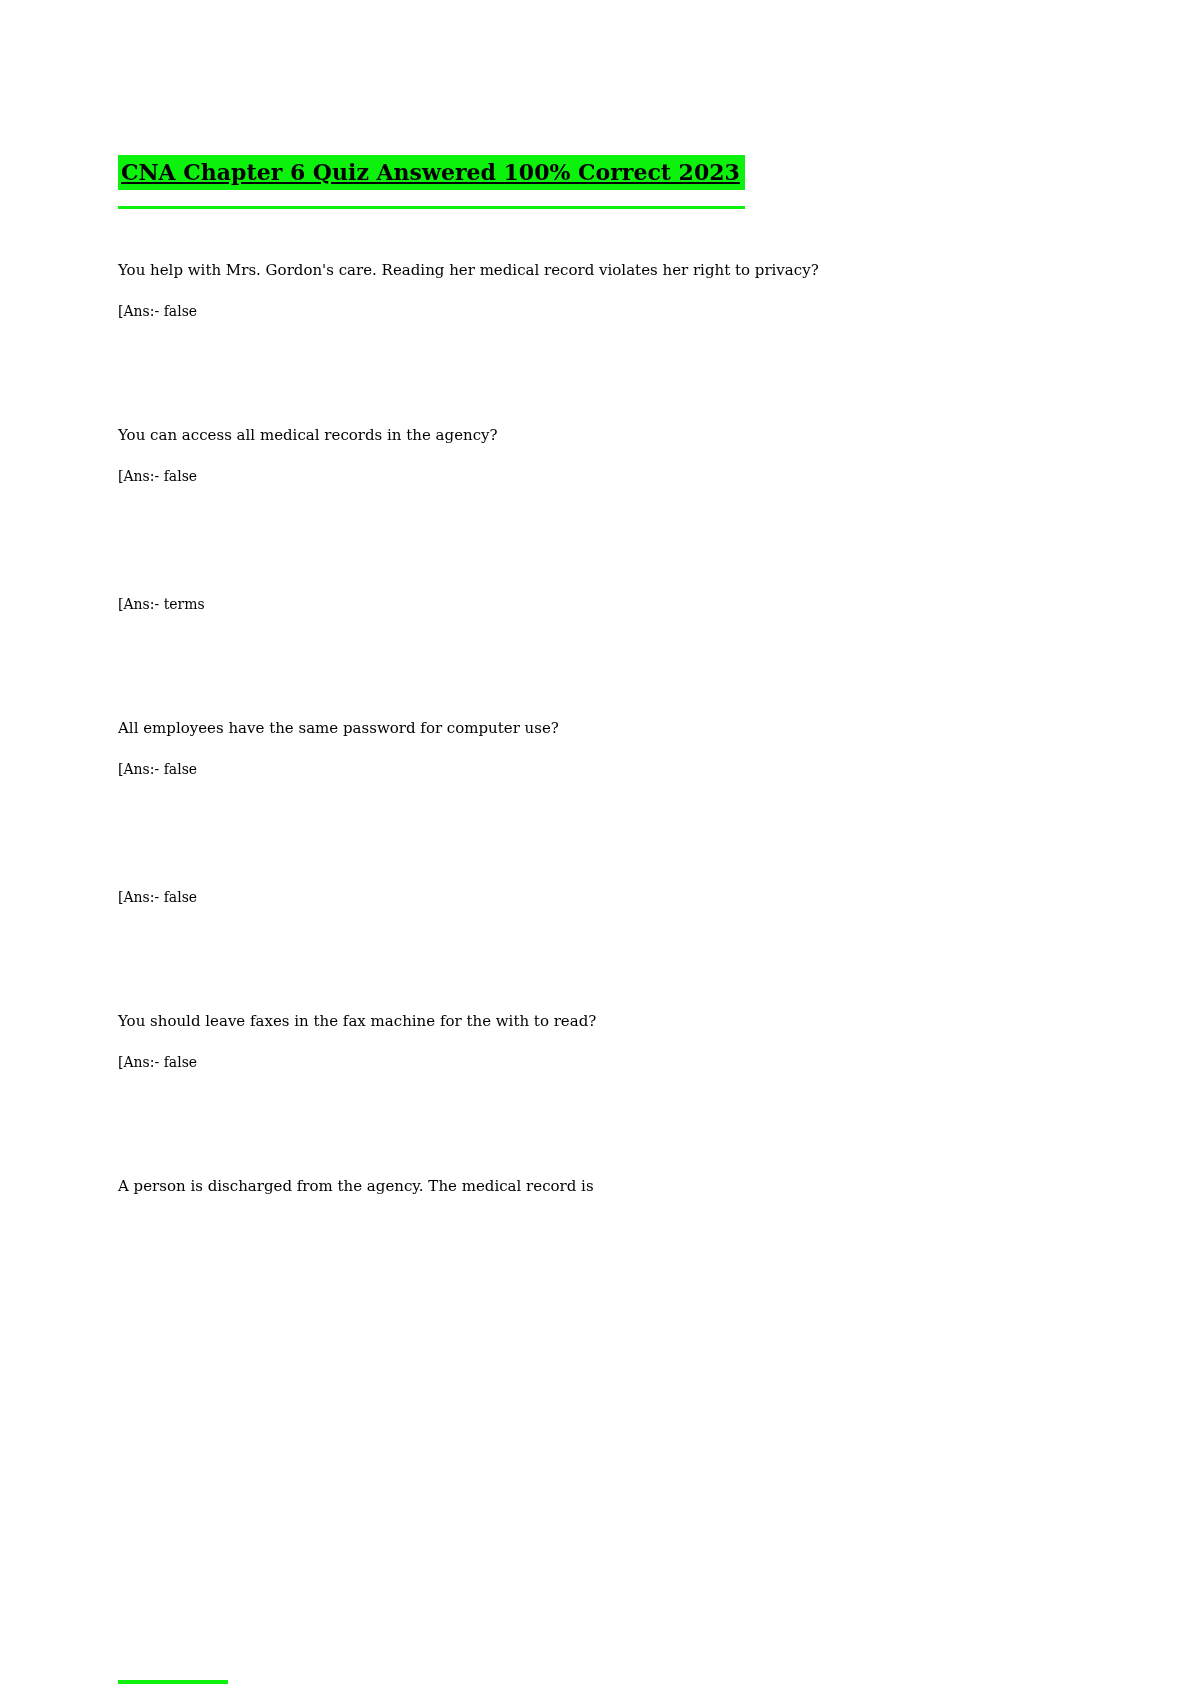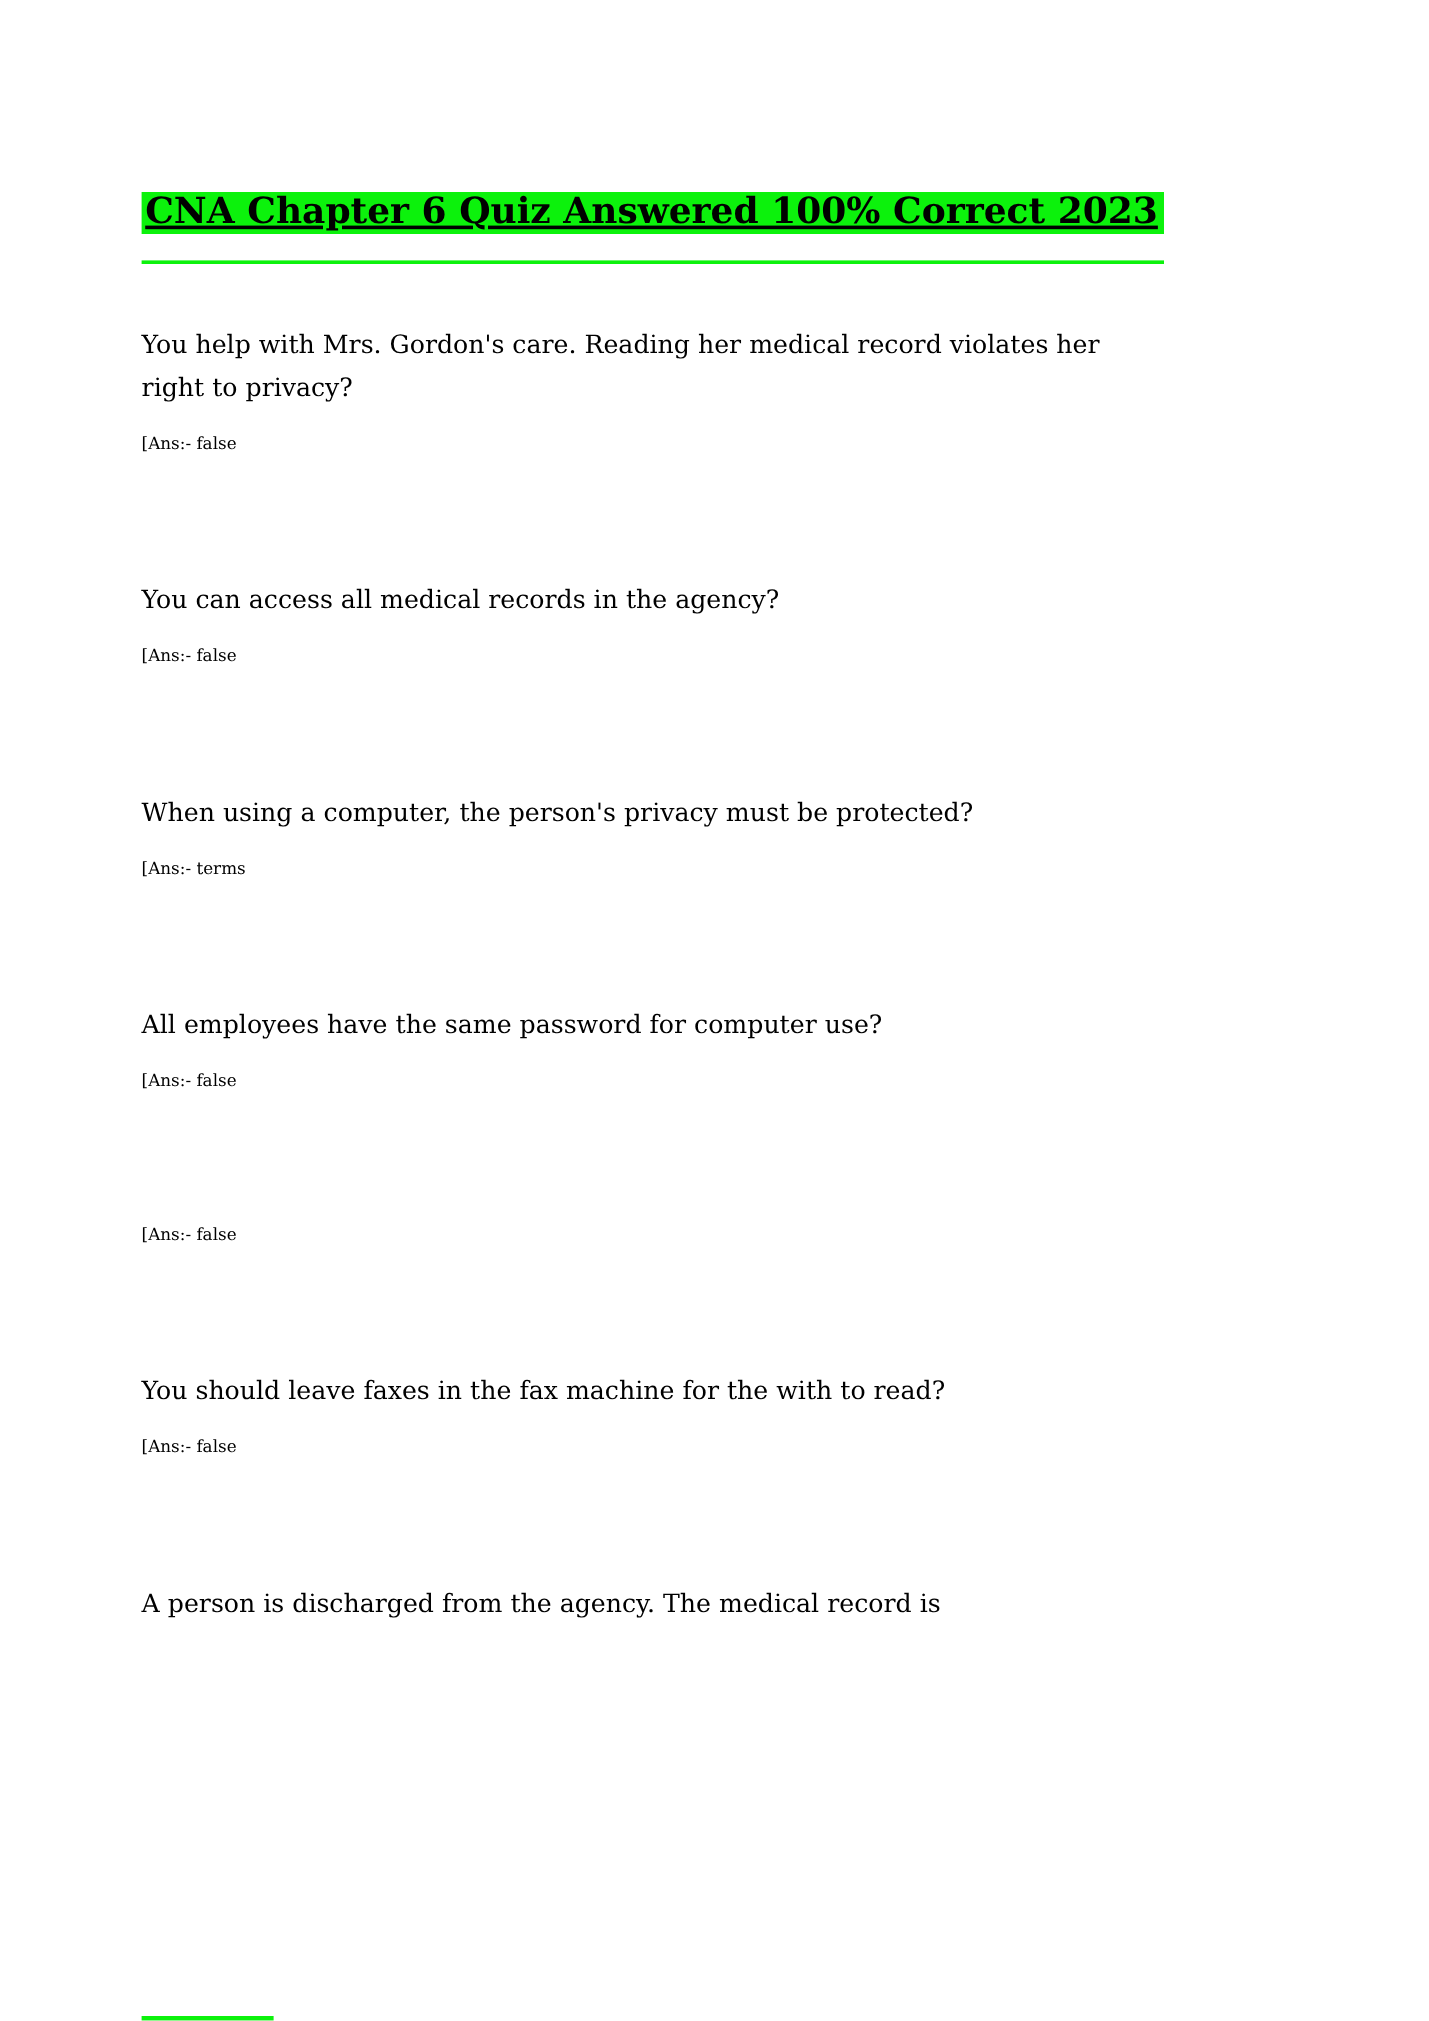--- a/index.html
+++ b/index.html
@@ -17,37 +17,37 @@
     overflow: hidden;
     box-sizing: border-box;
     padding: 140px 120px 0 118px;
   }
   .title-wrap {
     display: inline-block;
     margin-bottom: 49px;
   }
   .doc-title {
     display: inline-block;
-    font-size: 30px;
+    font-size: 22px;
     font-weight: bold;
     line-height: 30px;
     padding: 2px 5px 3px 3px;
     text-decoration: underline;
     white-space: nowrap;
   }
   .title-underline-strip {
     height: 3px;
     width: 100%;
     margin-top: 2px;
   }
   .qa-block { margin: 0; }
   .question {
     margin: 0 0 13px 0;
-    font-size: 21px;
-    line-height: 36px;
+    font-size: 15px;
+    line-height: 24px;
     max-width: 848px;
   }
   .answer {
     margin: 0 0 96px 0;
     font-size: 14px;
     line-height: 32px;
     max-width: 848px;
   }
   .qa-block.last { margin-top: 89px; }
   .qa-block.last .question { margin-bottom: 0; }
@@ -73,21 +73,20 @@
     <p class="question">You help with Mrs. Gordon's care. Reading her medical record violates her right to privacy?</p>
     <p class="answer">[Ans:- false</p>
   </div>
 
   <div class="qa-block">
     <p class="question">You can access all medical records in the agency?</p>
     <p class="answer">[Ans:- false</p>
   </div>
 
   <div class="qa-block">
-    <p class="question">When using a computer, the person's privacy must be protected?</p>
     <p class="answer">[Ans:- terms</p>
   </div>
 
   <div class="qa-block">
     <p class="question">All employees have the same password for computer use?</p>
     <p class="answer">[Ans:- false</p>
   </div>
 
   <div class="qa-block">
     <p class="answer">[Ans:- false</p>

